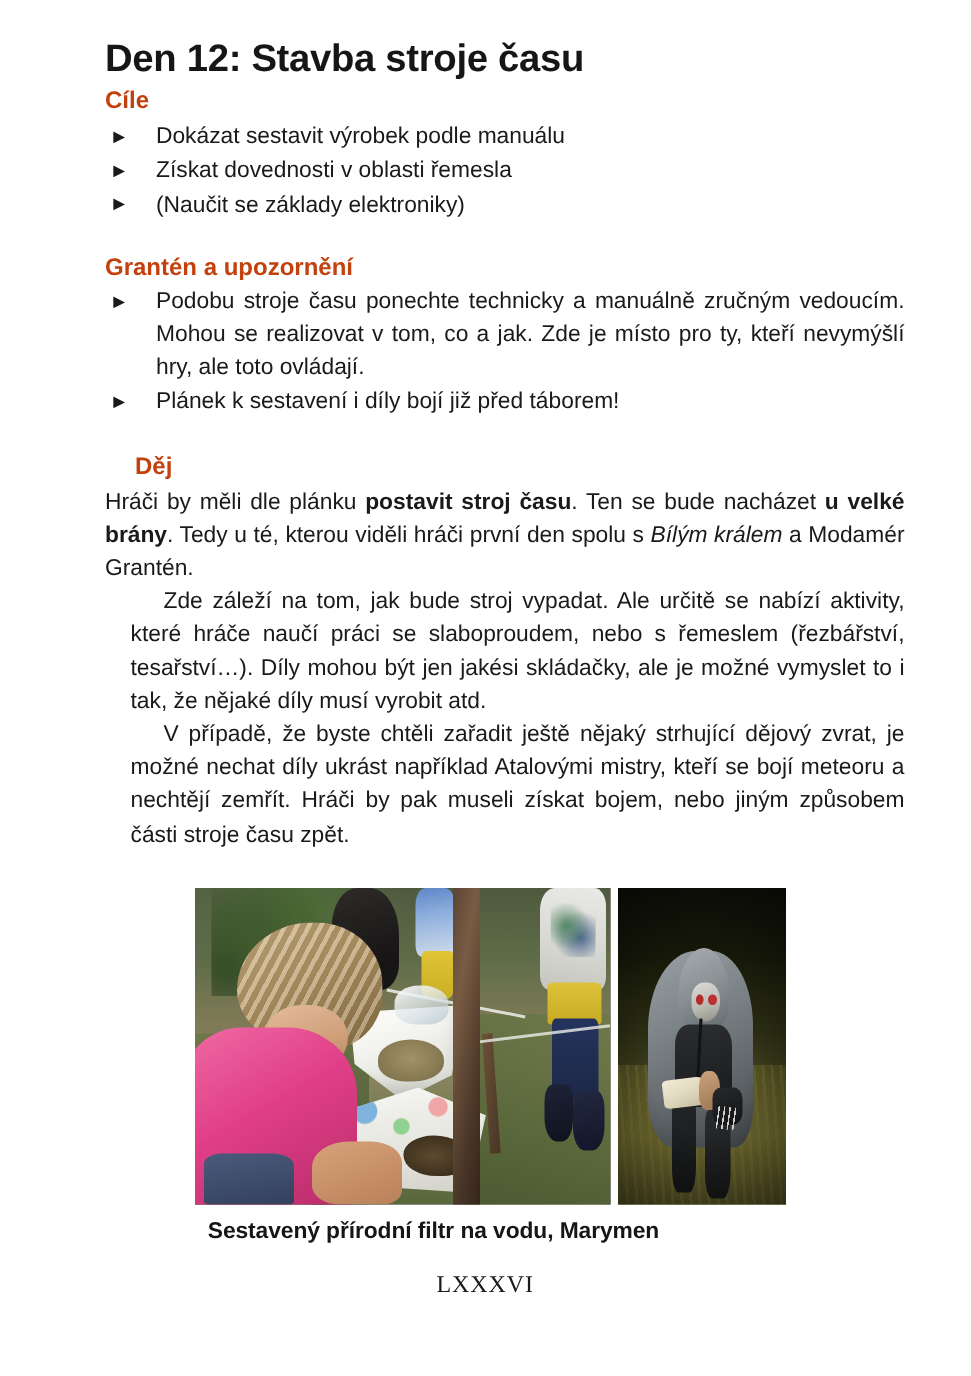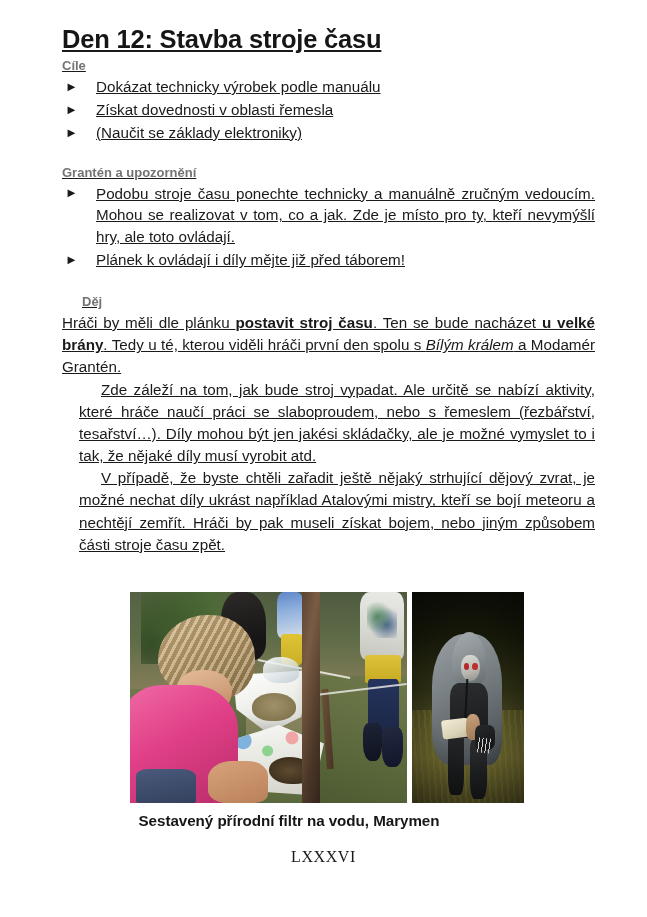--- a/index.html
+++ b/index.html
@@ -18,41 +18,40 @@
   }
   .page {
     position: absolute;
     left: 0; top: 0;
     width: 647px;
     height: 917px;
     background: #fff;
   }
   .content {
     position: absolute;
-    left: 62px;
+    left: 70px;
     top: 24px;
     width: 533px;
-    text-decoration: underline;
   }
 
   
   .page-title {
     font-size: 25.5px;
     font-weight: bold;
     letter-spacing: -0.2px;
     line-height: 1.18;
     margin: 0 0 4px 0;
     color: #161616;
   }
   .section-head {
-    font-size: 13px;
+    font-size: 16px;
     font-weight: bold;
     line-height: 1.3;
     margin: 0 0 1px 0;
-    color: #737373;
+    color: #c2410c;
   }
   .section-head.spaced { margin-top: 21px; }
   .section-head.dej    { margin-top: 23px; padding-left: 20px; }
 
   
   ul.bullets {
     list-style: none;
     margin: 0;
     padding: 0;
   }
@@ -385,41 +384,41 @@
 <div class="page">
 
   <div class="content">
 
     <h1 class="page-title">Den 12: Stavba stroje času</h1>
 
     <h2 class="section-head">Cíle</h2>
     <ul class="bullets">
       <li>
         <span class="marker">►</span>
-        <span>Dokázat technicky výrobek podle manuálu</span>
+        <span>Dokázat sestavit výrobek podle manuálu</span>
       </li>
       <li>
         <span class="marker">►</span>
         <span>Získat dovednosti v oblasti řemesla</span>
       </li>
       <li>
         <span class="marker">►</span>
         <span>(Naučit se základy elektroniky)</span>
       </li>
     </ul>
 
     <h2 class="section-head spaced">Grantén a upozornění</h2>
     <ul class="bullets justified">
       <li>
         <span class="marker">►</span>
         <span>Podobu stroje času ponechte technicky a manuálně zručným vedoucím. Mohou se realizovat v tom, co a jak. Zde je místo pro ty, kteří nevymýšlí hry, ale toto ovládají.</span>
       </li>
       <li>
         <span class="marker">►</span>
-        <span>Plánek k ovládají i díly mějte již před táborem!</span>
+        <span>Plánek k sestavení i díly bojí již před táborem!</span>
       </li>
     </ul>
 
     <h2 class="section-head dej">Děj</h2>
     <p class="body"><span>Hráči by měli dle plánku </span><b>postavit stroj času</b><span>. Ten se bude nacházet </span><b>u velké brány</b><span>. Tedy u té, kterou viděli hráči první den spolu s </span><i>Bílým králem</i><span> a Modamér Grantén.</span></p>
     <p class="body indent"><span>Zde záleží na tom, jak bude stroj vypadat. Ale určitě se nabízí aktivity, které hráče naučí práci se slaboproudem, nebo s řemeslem (řezbářství, tesařství…). Díly mohou být jen jakési skládačky, ale je možné vymyslet to i tak, že nějaké díly musí vyrobit atd.</span></p>
     <p class="body indent"><span>V případě, že byste chtěli zařadit ještě nějaký strhující dějový zvrat, je možné nechat díly ukrást například Atalovými mistry, kteří se bojí meteoru a nechtějí zemřít. Hráči by pak museli získat bojem, nebo jiným způsobem části stroje času zpět.</span></p>
 
   </div>
 

